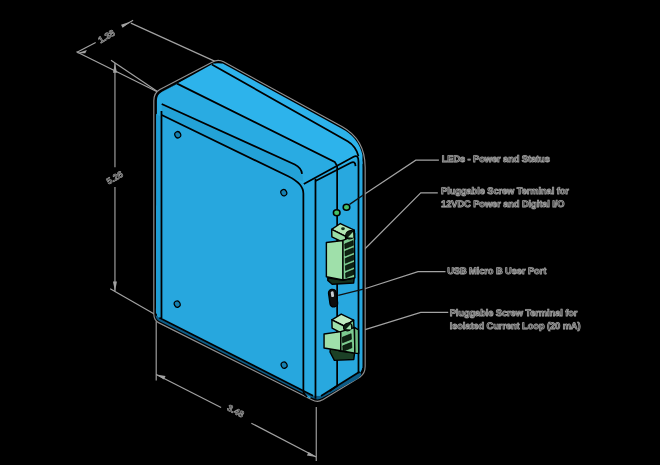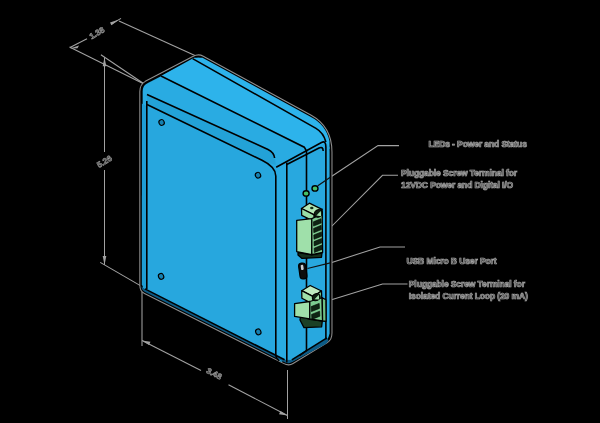--- a/index.html
+++ b/index.html
@@ -160,17 +160,17 @@
     <line x1="330.3" y1="262.9" x2="307.5" y2="268.5"></line>
   </g>
 
   <g font-family="Liberation Sans, sans-serif" font-size="8.2" font-weight="bold" fill="#3c3c3c" stroke="#a2a2a2" stroke-width="0.55" text-anchor="middle">
     <text x="96.5" y="36" transform="rotate(-30.5 96.5 32.5)">1.38</text>
     <text x="104" y="164.5" transform="rotate(-30.5 104 161)">5.26</text>
     <text x="214.5" y="376.5" transform="rotate(27.5 214.5 373)">3.48</text>
   </g>
 </svg>
 
-<div class="lbl" style="left:401.5px;top:138.9px;margin-left:27px;">LEDs - Power and Status</div>
+<div class="lbl" style="left:401.5px;top:138.9px;">LEDs - Power and Status</div>
 <div class="lbl" style="left:401px;top:168px;">Pluggable Screw Terminal for<br>12VDC Power and Digital I/O</div>
-<div class="lbl" style="left:406.5px;top:256px;">USB Micro B User Port</div>
+<div class="lbl" style="left:406.5px;top:241px;">USB Micro B User Port</div>
 <div class="lbl" style="left:408.8px;top:279.4px;">Pluggable Screw Terminal for<br>Isolated Current Loop (20 mA)</div>
 </div>
 
 </body></html>

